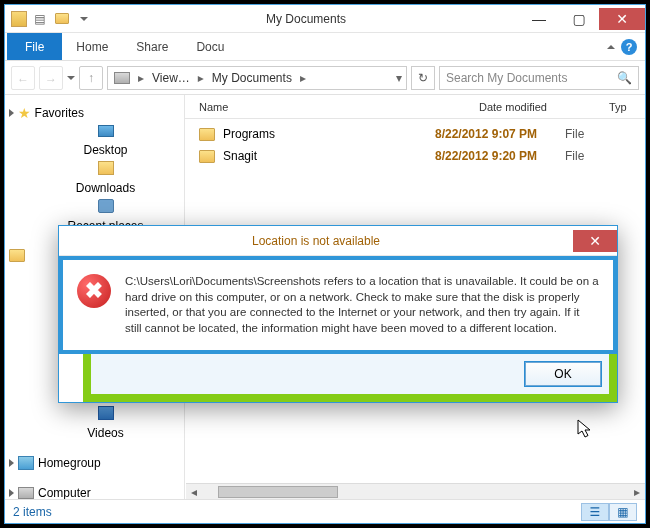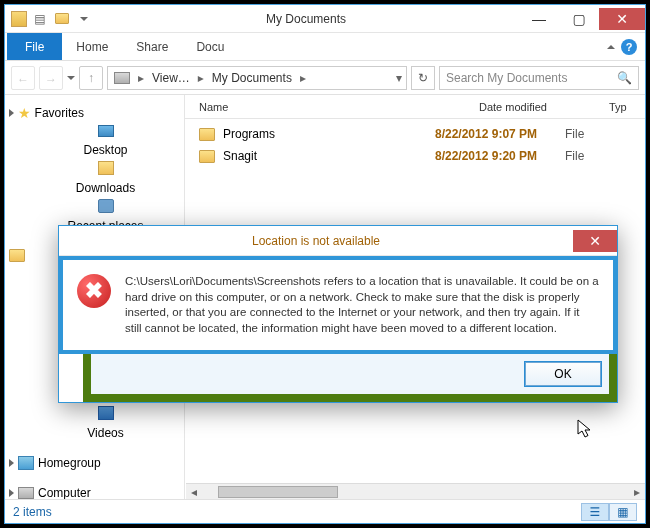--- a/index.html
+++ b/index.html
@@ -63,21 +63,21 @@
   .scroll-h .arrow.r{ margin-left:auto;}
   
   .dialog { position:absolute; top:225px; left:58px; width:560px; background:#fff; border:1px solid #3096d8; box-shadow:0 6px 24px rgba(0,0,0,0.4);}
   .dialog-title { height:30px; background:#fff; display:flex; align-items:center; border-bottom:1px solid #e8e8e8;}
   .dialog-title .t { flex:1; text-align:center; color:#a16207;}
   .dialog-body { background:#3096d8; padding:4px;}
   .dialog-inner { background:#fff; padding:14px 14px 14px 14px; display:flex; gap:12px;}
   .err-icon { flex:0 0 36px; }
   .err-circle { width:34px;height:34px;border-radius:50%;background:radial-gradient(circle at 30% 30%,#ff6a6a,#c62020); display:flex; align-items:center; justify-content:center; color:#fff; font-size:22px; font-weight:bold;}
   .dialog-msg { font-size:11.5px; color:#333; line-height:1.35; }
-  .dialog-foot { background:#4d7c0f; padding:0 8px 8px 8px;margin-left:24px;}
+  .dialog-foot { background:#84cc16; padding:0 8px 8px 8px;margin-left:24px;}
   .dialog-foot-inner { background:#eef6fc; padding:8px; display:flex; justify-content:flex-end;}
   .okbtn { min-width:76px; height:24px; border:1px solid #6fa7d4; background:linear-gradient(#fdfdfd,#e8f2fb); display:flex; align-items:center; justify-content:center; box-shadow:0 0 0 1px #2a8dd4;}
   .cursor { position:absolute; top:419px; left:577px; pointer-events:none;}
   .cursor svg { width:16px; height:20px;}
   .search-icon { color:#8fb5d4; }
 </style>
 </head>
 <body>
 
 <div class="window">

